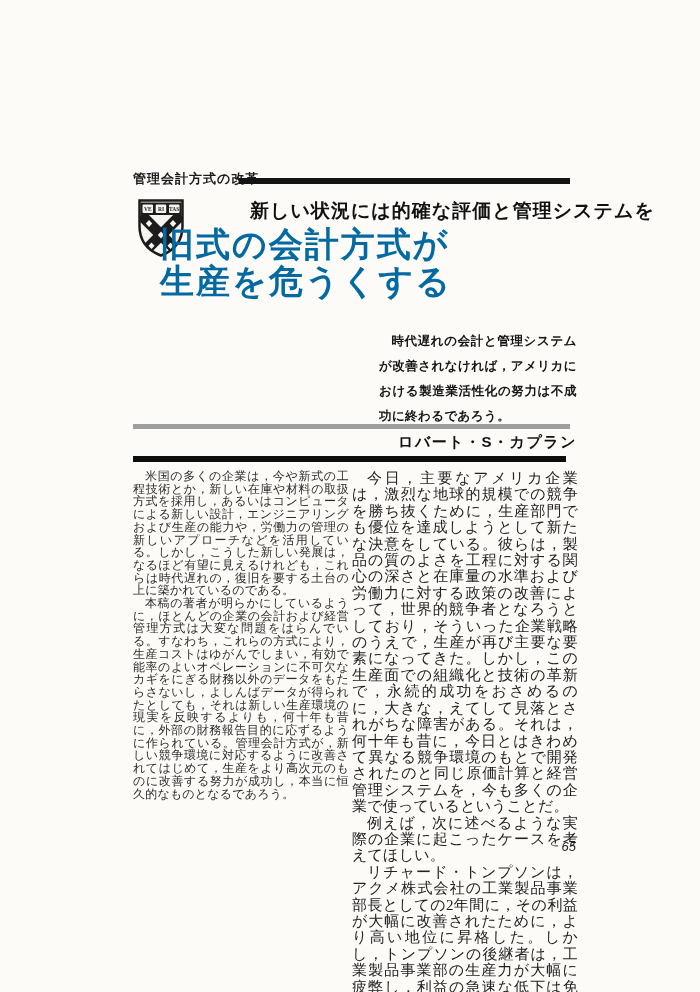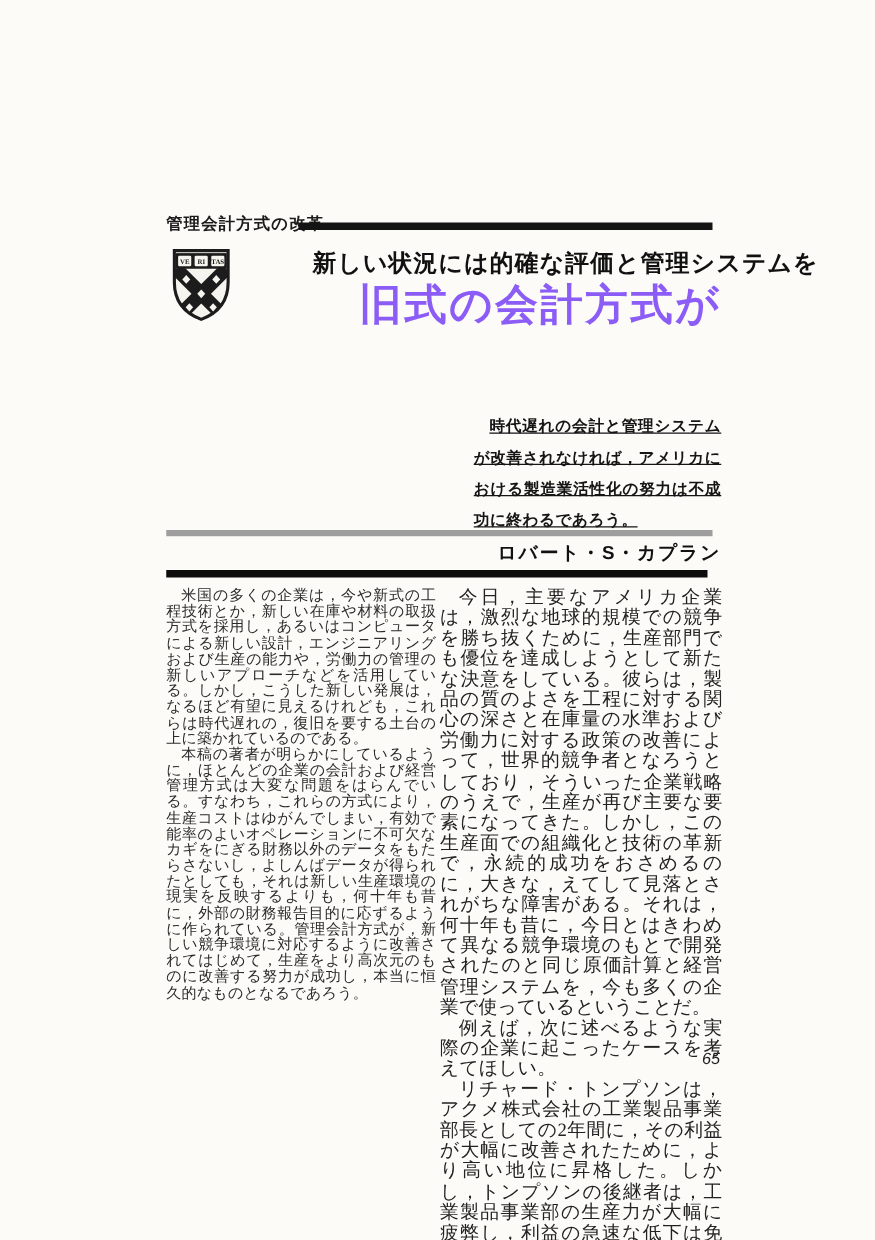--- a/index.html
+++ b/index.html
@@ -24,31 +24,31 @@
   
   .crest{position:absolute;left:137px;top:198px;width:48px;height:60px;}
   
   .kicker{
     position:absolute;left:250px;top:198px;width:327px;
     text-align:left;font-size:19px;font-weight:bold;letter-spacing:1px;
     color:#111;white-space:nowrap;
   }
   .title{
     position:absolute;left:160px;top:226px;width:417px;
-    text-align:right;
+    text-align:left;
     font-family:"Liberation Serif","DejaVu Serif",serif;
     font-weight:bold;font-size:34px;line-height:37px;
-    letter-spacing:2px;color:#8b5cf6;
+    letter-spacing:2px;color:#0369a1;
   }
   
   .lead{
     position:absolute;left:379px;top:329px;width:198px;
     font-size:12.5px;font-weight:bold;line-height:25px;
     letter-spacing:0.4px;text-align:justify;text-indent:1em;
-    word-break:break-all;color:#151515;text-decoration:underline;
+    word-break:break-all;color:#151515;
   }
   
   .rule-gray{
     position:absolute;left:133px;top:424px;width:437px;height:5px;
     background:#9e9e9e;
   }
   .author{
     position:absolute;left:290px;top:433px;width:287px;
     text-align:right;font-size:15px;font-weight:bold;letter-spacing:1.5px;
     color:#111;white-space:nowrap;
@@ -115,20 +115,21 @@
           <text x="24" y="13">RI</text>
           <text x="37.2" y="13">TAS</text>
         </g>
       </g>
     </svg>
   </div>
 
   <div class="kicker">新しい状況には的確な評価と管理システムを</div>
   <div class="title">
     <div>旧式の会計方式が</div>
+    <div>生産を危うくする</div>
   </div>
 
   <div class="lead">時代遅れの会計と管理システムが改善されなければ，アメリカにおける製造業活性化の努力は不成功に終わるであろう。</div>
 
   <div class="rule-gray"></div>
   <div class="author">ロバート・S・カプラン</div>
   <div class="rule-black"></div>
 
   <div class="col col-left">
       <p>米国の多くの企業は，今や新式の工程技術とか，新しい在庫や材料の取扱方式を採用し，あるいはコンピュータによる新しい設計，エンジニアリングおよび生産の能力や，労働力の管理の新しいアプローチなどを活用している。しかし，こうした新しい発展は，なるほど有望に見えるけれども，これらは時代遅れの，復旧を要する土台の上に築かれているのである。</p>

